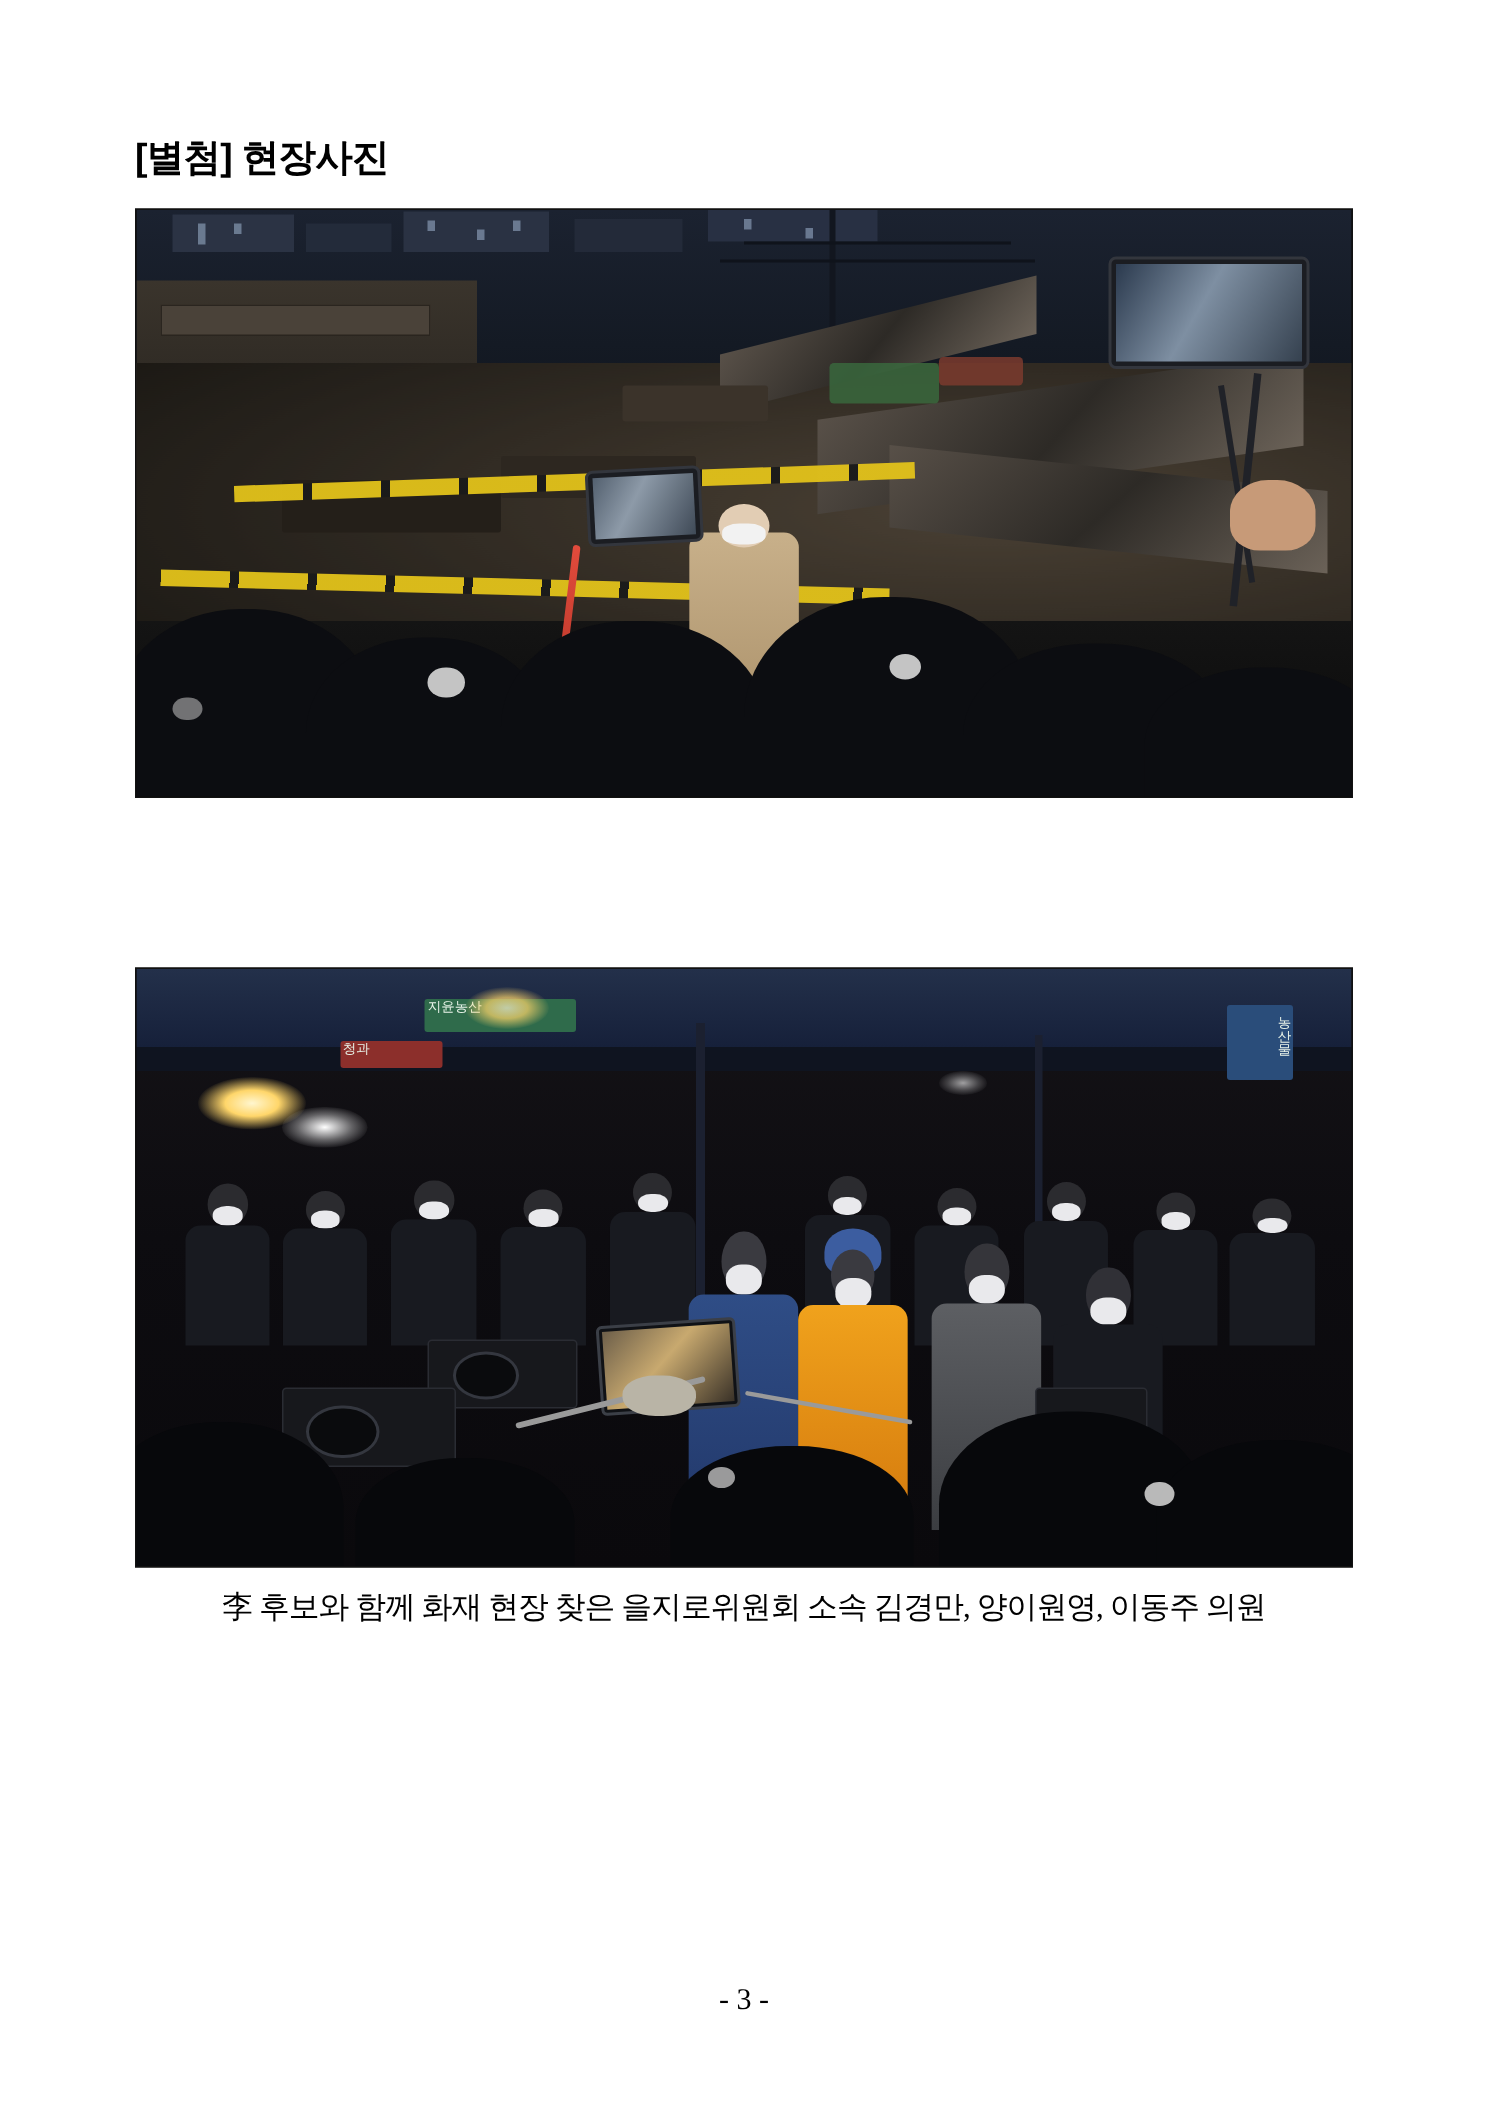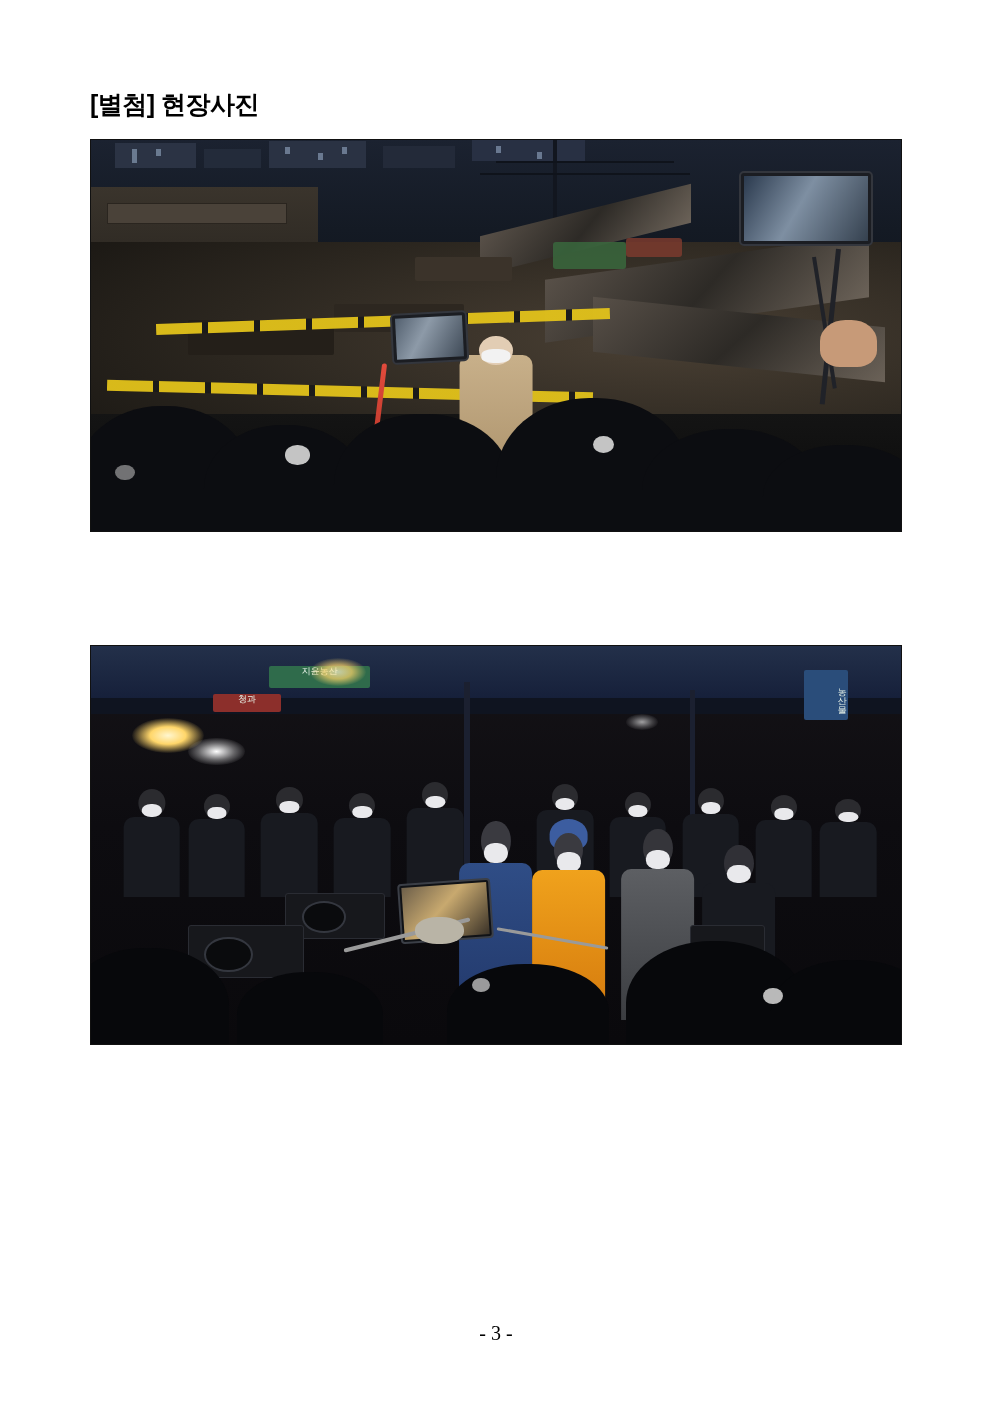--- a/index.html
+++ b/index.html
@@ -156,25 +156,26 @@
     background: linear-gradient(#23304a, #16203a);
     border-bottom: 2px solid #0b1020;
   }
   .shop-sign {
     position: absolute;
     background: #2f6b4b;
     color: #e8f3e8;
     font-family: Liberation Serif, serif;
     font-size: 9px;
     line-height: 1.1;
-    text-align: center;
+    text-align: left;
     padding: 1px 2px;
     border-radius: 2px;
     overflow: hidden;
     white-space: nowrap;
+    margin-left: 14px;
   }
   .shop-sign.red { background: #8c2f2b; }
   .shop-sign.blue { background: #2a4d7a; }
   .lamp {
     position: absolute;
     border-radius: 50%;
     background: radial-gradient(#fff6cf 0%, #ffd66a 35%, rgba(255,200,80,0) 72%);
   }
   .crowd-row { position: absolute; }
   .person { position: absolute; }
@@ -380,16 +381,17 @@
       <div class="cam-rig" style="left:74%;top:70%;width:9%;height:10%;"></div>
 
       <div class="crowd-silhouette" style="left:-3%;width:20%;height:24%;background:#07080b;"></div>
       <div class="crowd-silhouette" style="left:18%;width:18%;height:18%;background:#07080b;"></div>
       <div class="crowd-silhouette" style="left:44%;width:20%;height:20%;background:#07080b;"></div>
       <div class="crowd-silhouette" style="left:66%;width:22%;height:26%;background:#07080b;"></div>
       <div class="crowd-silhouette" style="left:84%;width:20%;height:21%;background:#07080b;"></div>
       <div class="head-mask" style="left:83%;bottom:10%;width:2.4%;height:4%;opacity:.85;"></div>
       <div class="head-mask" style="left:47%;bottom:13%;width:2.2%;height:3.6%;opacity:.7;"></div>
     </div>
+    <div class="caption" id="caption-two">李 후보와 함께 화재 현장 찾은 을지로위원회 소속 김경만, 양이원영, 이동주 의원</div>
   </div>
 
   <div class="page-number">- 3 -</div>
 </div>
 
 </body></html>

